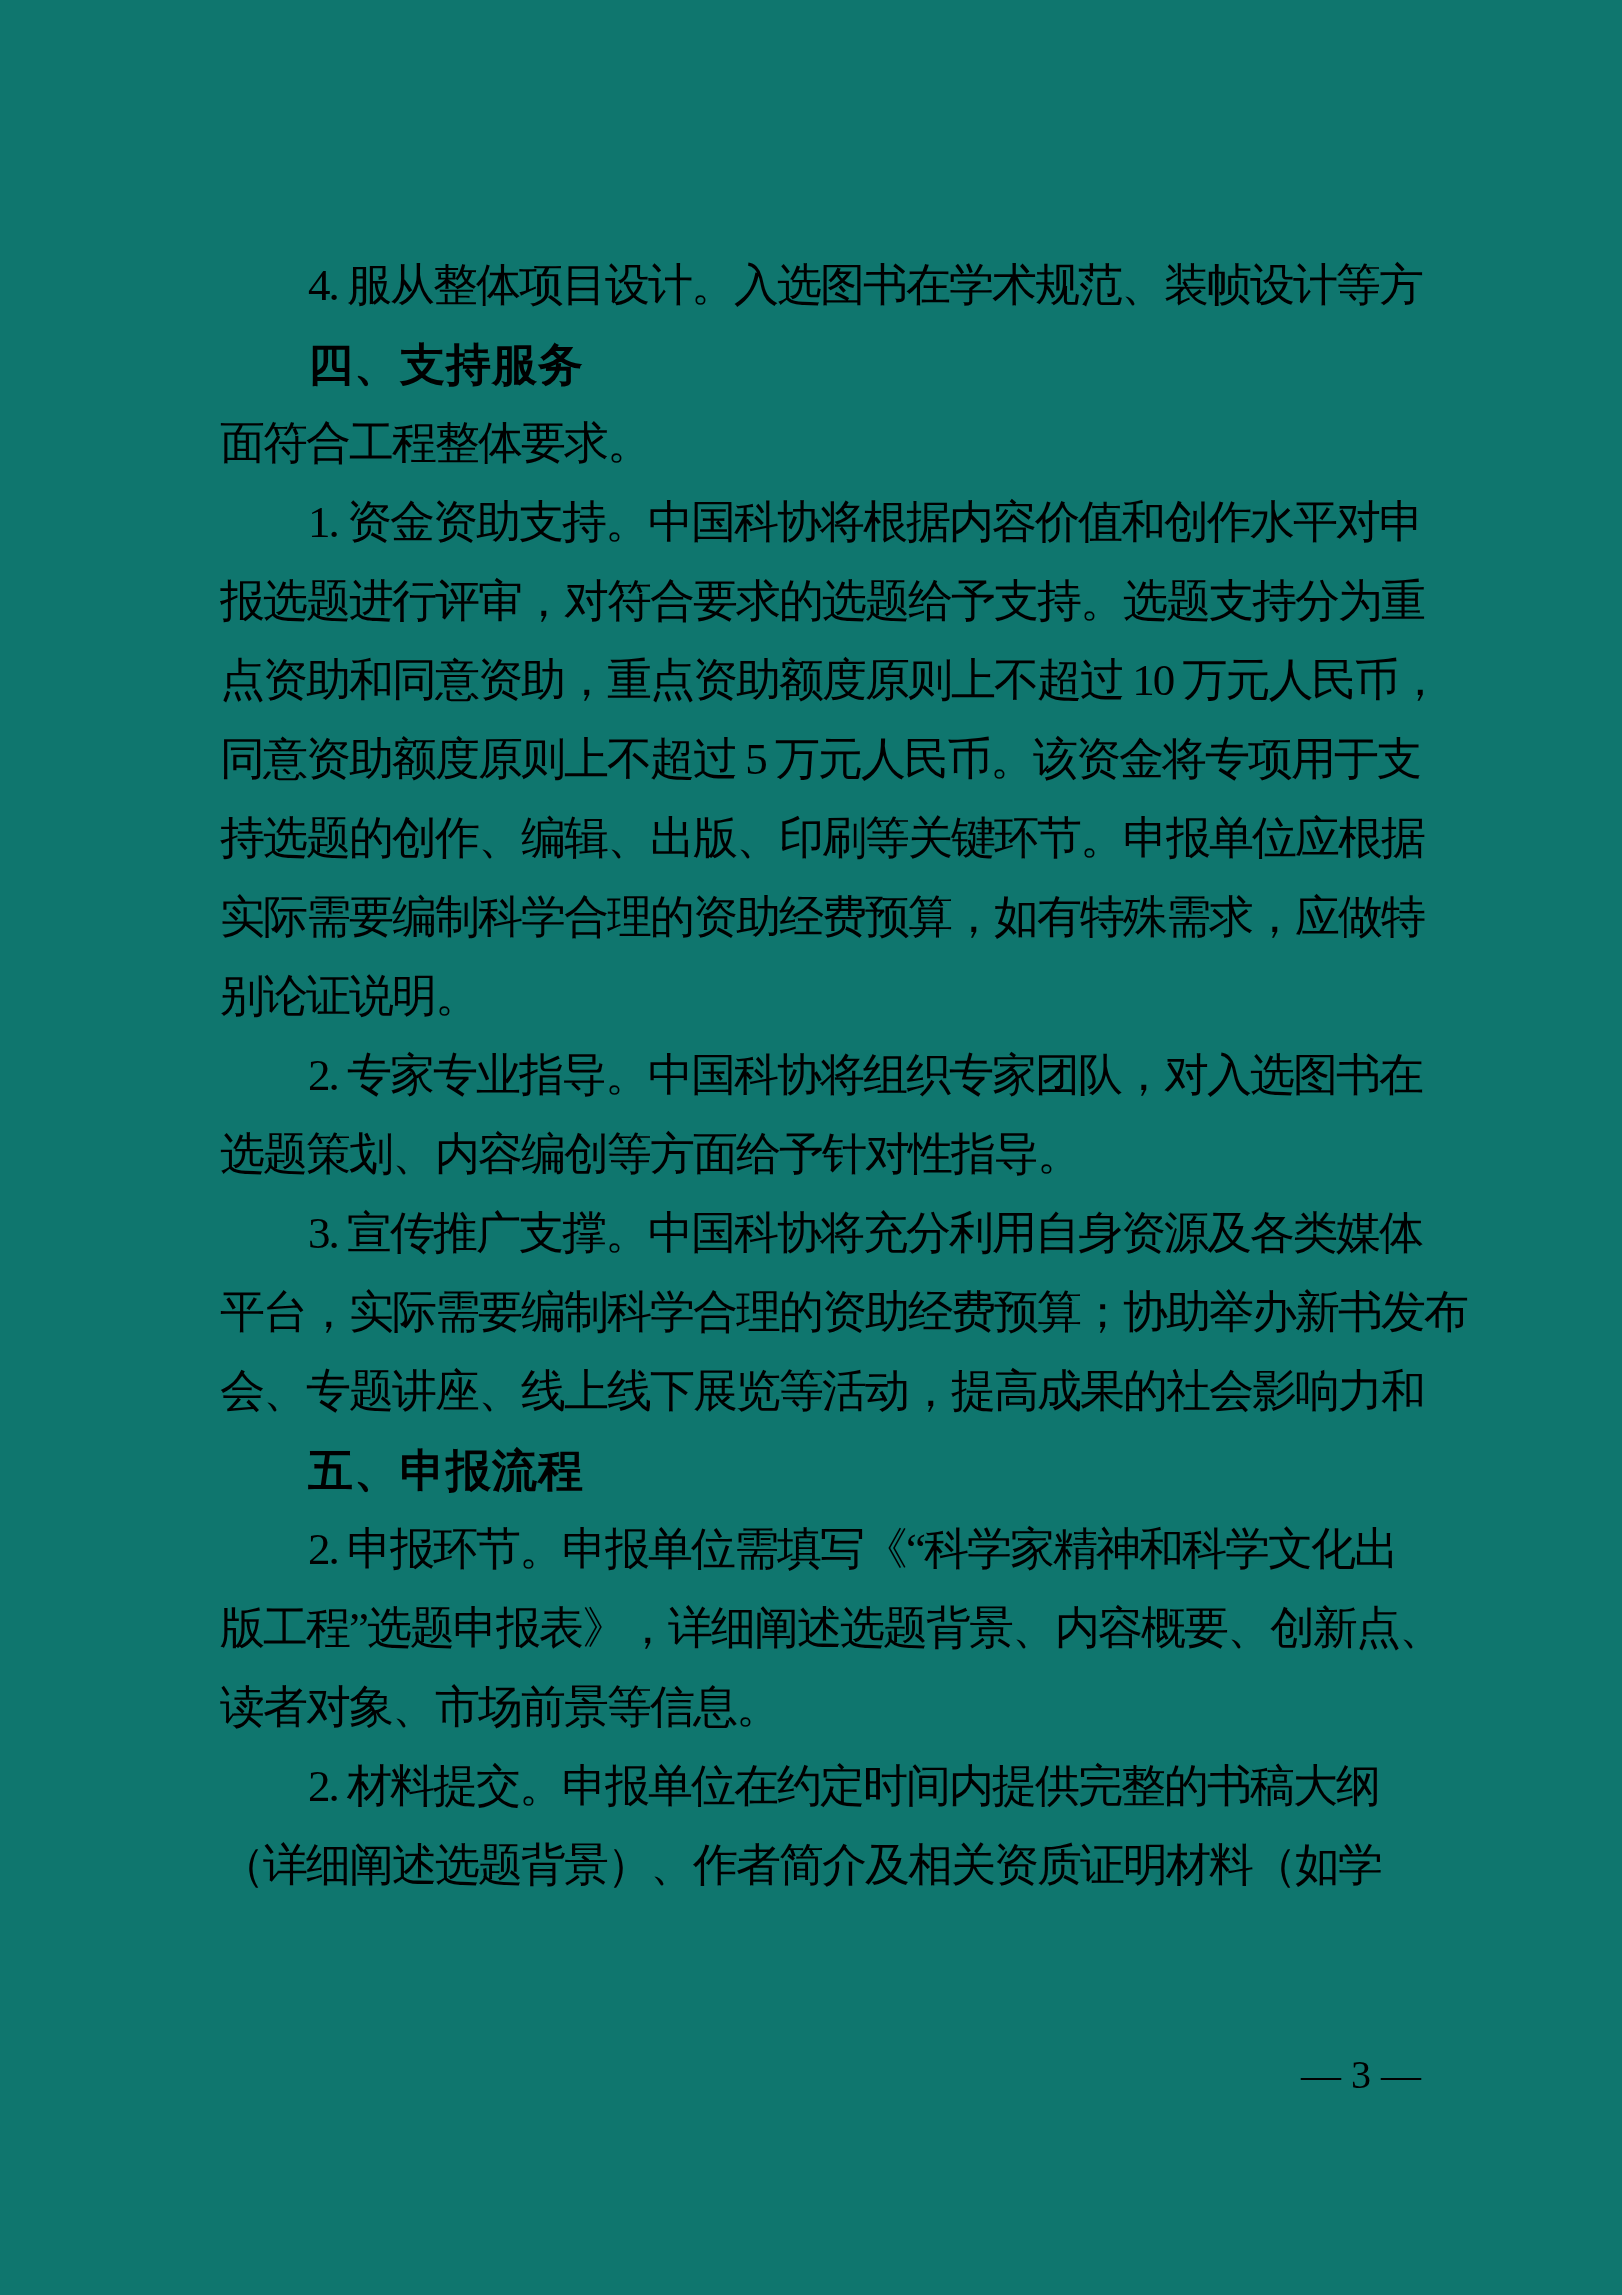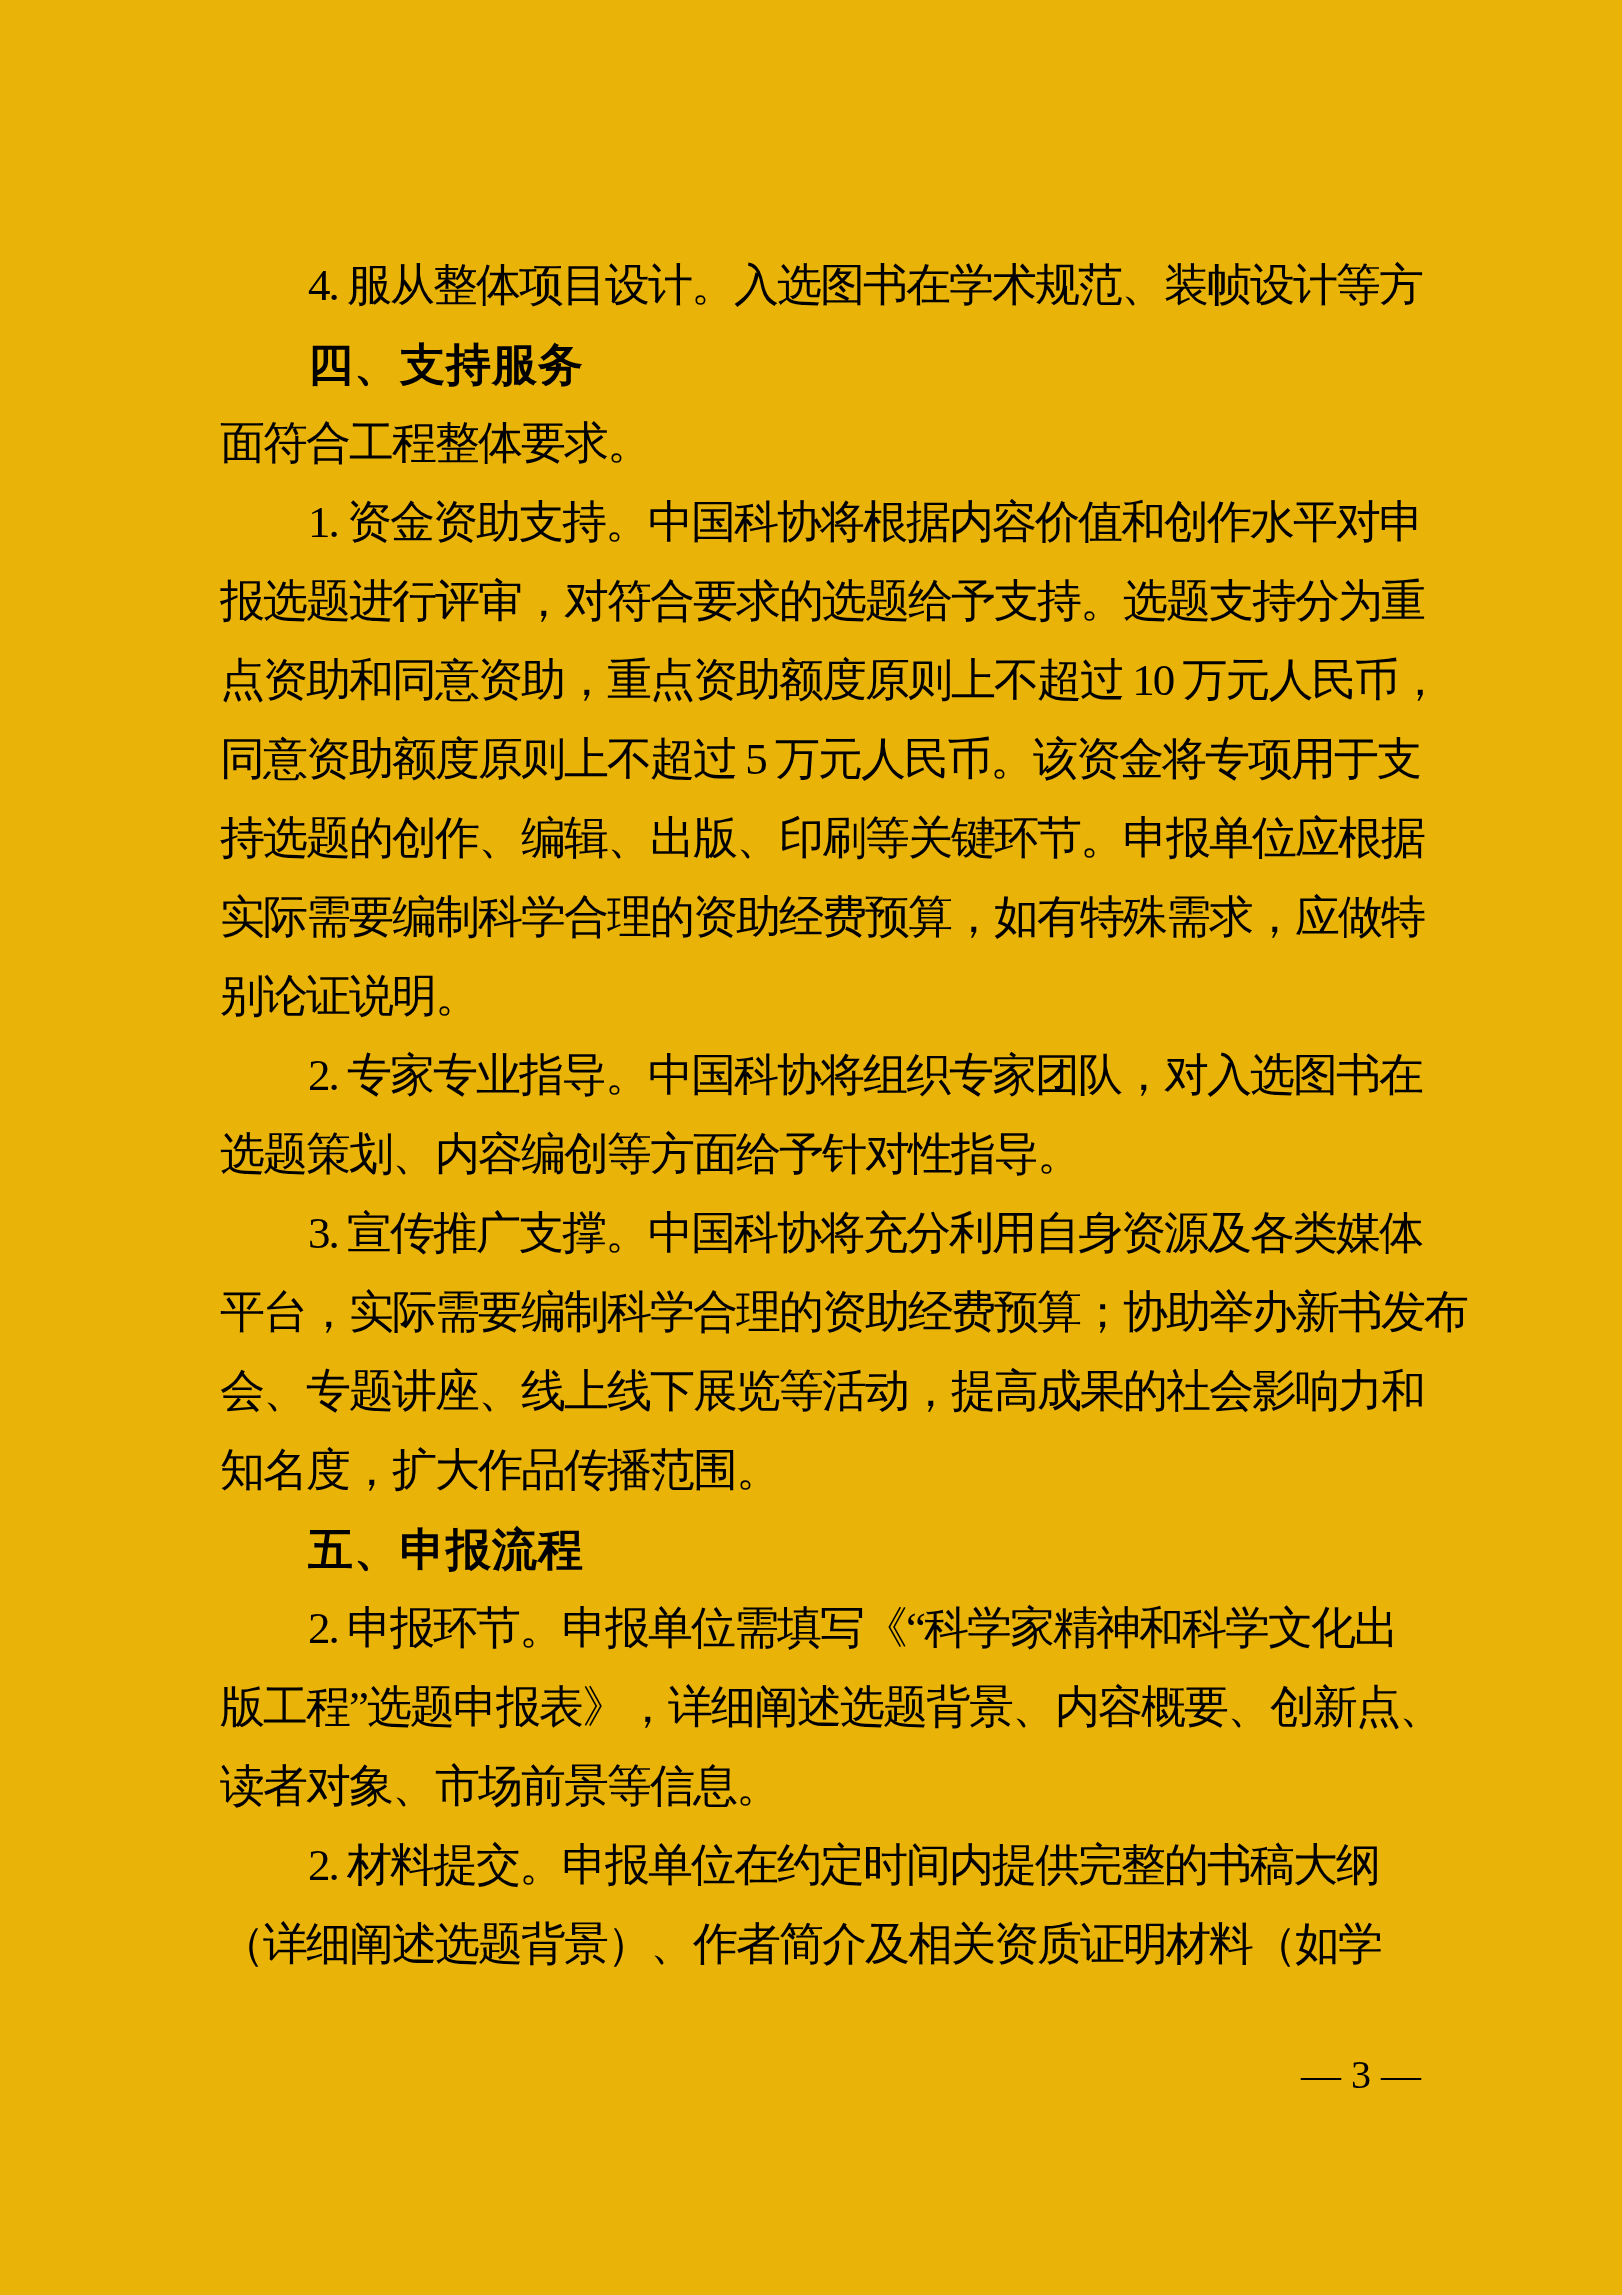--- a/index.html
+++ b/index.html
@@ -13,21 +13,21 @@
     position: relative;
     overflow: hidden;
     font-family: "Liberation Serif", serif;
     color: #000000;
   }
   .page {
     position: absolute;
     left: 0; top: 0;
     width: 1623px;
     height: 2295px;
-    background: #eab308;
+    background: #0f766e;
   }
   .textblock {
     position: absolute;
     left: 220px;
     top: 246px;
     width: 1202px;
   }
   .line {
     height: 79px;
     line-height: 79px;
@@ -69,21 +69,20 @@
     <div class="line">点资助和同意资助，重点资助额度原则上不超过 10 万元人民币，</div>
     <div class="line">同意资助额度原则上不超过 5 万元人民币。该资金将专项用于支</div>
     <div class="line">持选题的创作、编辑、出版、印刷等关键环节。申报单位应根据</div>
     <div class="line">实际需要编制科学合理的资助经费预算，如有特殊需求，应做特</div>
     <div class="line">别论证说明。</div>
     <div class="line indent">2. 专家专业指导。中国科协将组织专家团队，对入选图书在</div>
     <div class="line">选题策划、内容编创等方面给予针对性指导。</div>
     <div class="line indent">3. 宣传推广支撑。中国科协将充分利用自身资源及各类媒体</div>
     <div class="line">平台，实际需要编制科学合理的资助经费预算；协助举办新书发布</div>
     <div class="line">会、专题讲座、线上线下展览等活动，提高成果的社会影响力和</div>
-    <div class="line">知名度，扩大作品传播范围。</div>
     <div class="line indent heading">五、申报流程</div>
     <div class="line indent">2. 申报环节。申报单位需填写《“科学家精神和科学文化出</div>
     <div class="line">版工程”选题申报表》，详细阐述选题背景、内容概要、创新点、</div>
     <div class="line">读者对象、市场前景等信息。</div>
     <div class="line indent">2. 材料提交。申报单位在约定时间内提供完整的书稿大纲</div>
     <div class="line">（详细阐述选题背景）、作者简介及相关资质证明材料（如学</div>
   </div>
 
   <div class="pagenum">— 3 —</div>
 </div>

